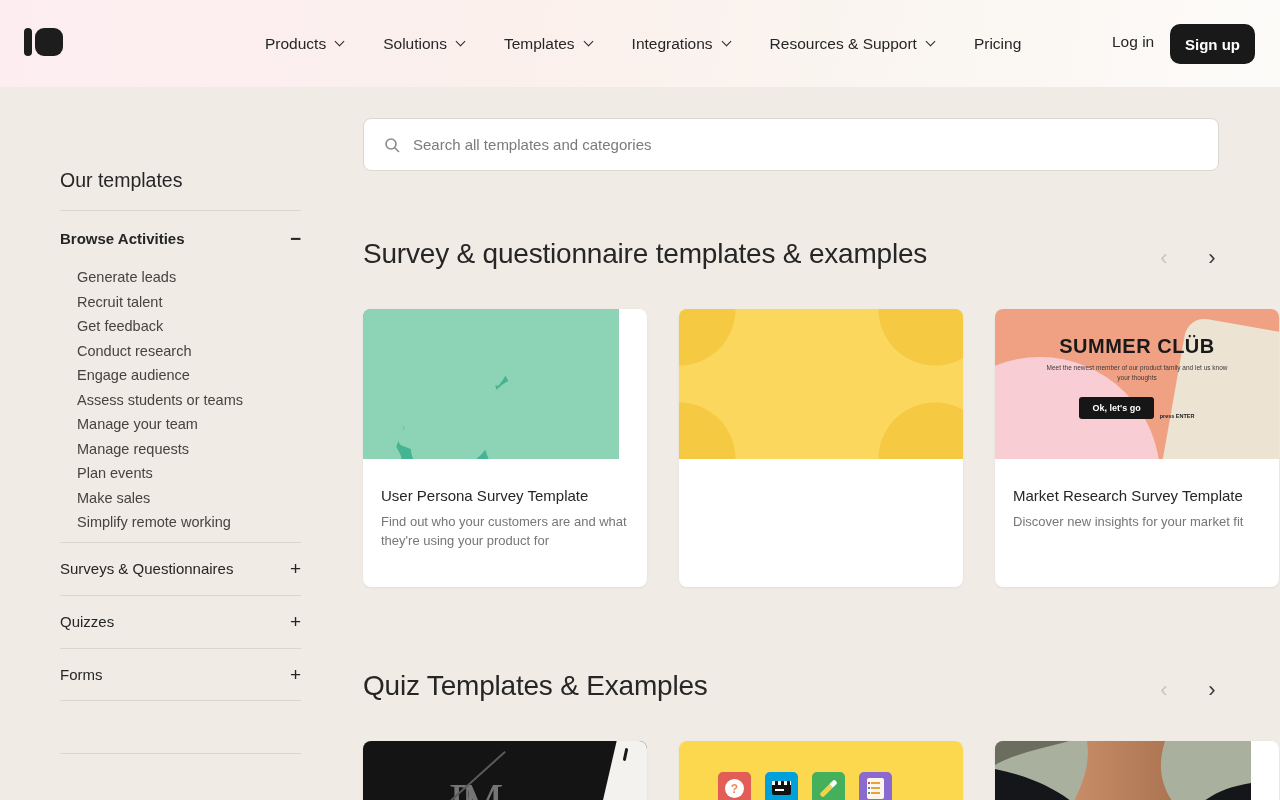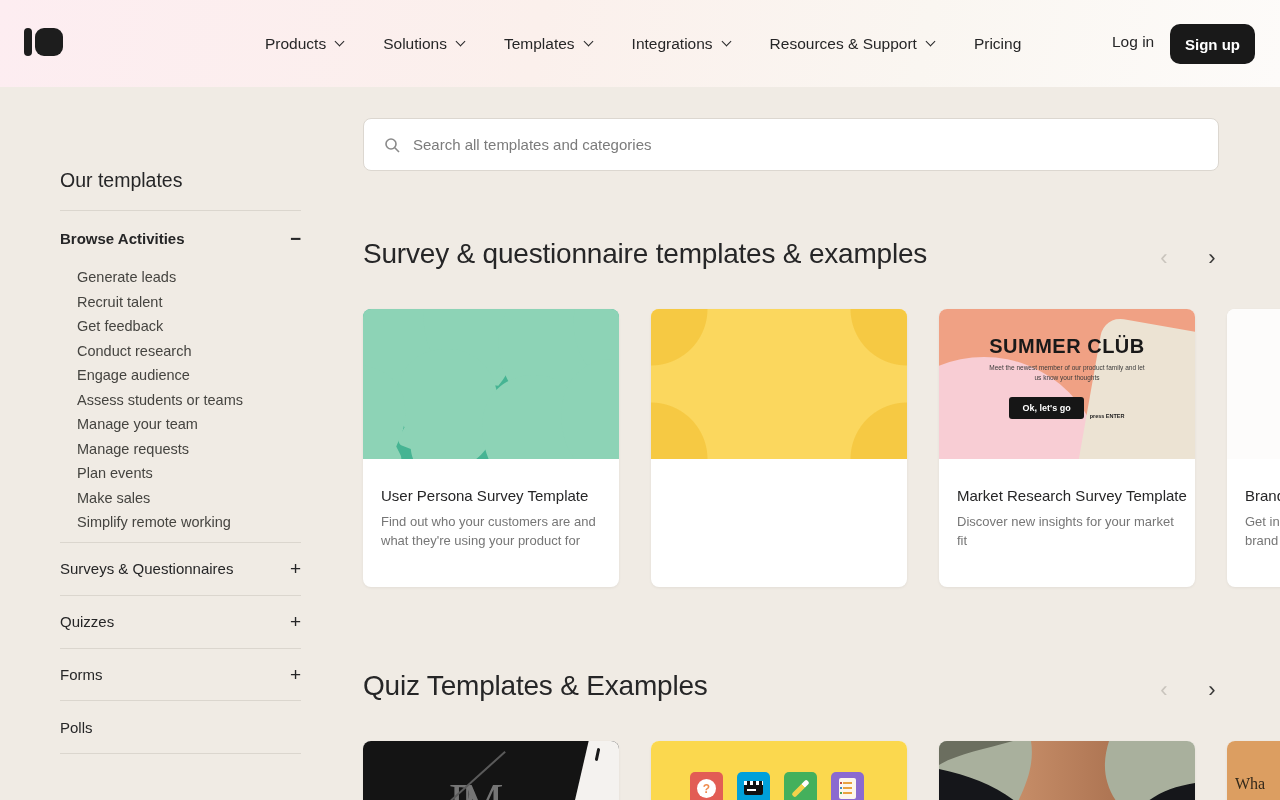--- a/index.html
+++ b/index.html
@@ -46,21 +46,21 @@
 
   
   .sec-heading { position:absolute; left:363px; font-size:28px; font-weight:400; color:#262627; letter-spacing:-0.2px; }
   .arrow { position:absolute; width:32px; height:32px; display:flex; align-items:center; justify-content:center;
     font-size:22px; background:transparent; border:none; cursor:pointer; font-family:"Liberation Sans",sans-serif; }
   .arrow.prev { color:#c9c4bd; }
   .arrow.next { color:#3a3938; }
 
   
   .cards { position:absolute; left:363px; display:flex; gap:32px; }
-  .card { width:256px; height:278px; background:#fff; border-radius:8px; overflow:hidden; flex-shrink:0;
+  .card { width:284px; height:278px; background:#fff; border-radius:8px; overflow:hidden; flex-shrink:0;
     box-shadow:0 1px 3px rgba(0,0,0,.06); cursor:pointer; }
   .card-img { height:150px; position:relative; overflow:hidden; }
   .card-body { padding:28px 18px 0; }
   .card-title { font-size:15px; color:#262627; white-space:nowrap; }
   .card-desc { font-size:13px; color:#767676; line-height:1.45; margin-top:9px; }
 
   
   .img-yellow { background-color:#fbd75e;
     background-image:
       radial-gradient(circle at 0 0,       #f6c943 0 56px, transparent 57px),
@@ -183,24 +183,20 @@
   <div class="sb-row" style="top:444px">
     <span>Quizzes</span>
     <span class="toggle">+</span>
   </div>
   <hr class="sb-hr" style="top:479px">
   <div class="sb-row" style="top:497px">
     <span>Forms</span>
     <span class="toggle">+</span>
   </div>
   <hr class="sb-hr" style="top:531px">
-  <div class="sb-row" style="top:550px">
-    <span>Polls</span>
-    <span class="toggle"></span>
-  </div>
   <hr class="sb-hr" style="top:584px">
   <div class="sb-row" style="top:634px">
     <span>Find Your Role</span>
     <span class="toggle">+</span>
   </div>
 </aside>
 
 <div class="search">
   <svg width="16" height="16" viewBox="0 0 16 16">
     <circle cx="7" cy="7" r="5" fill="none" stroke="#8a8a8a" stroke-width="1.6"></circle>

